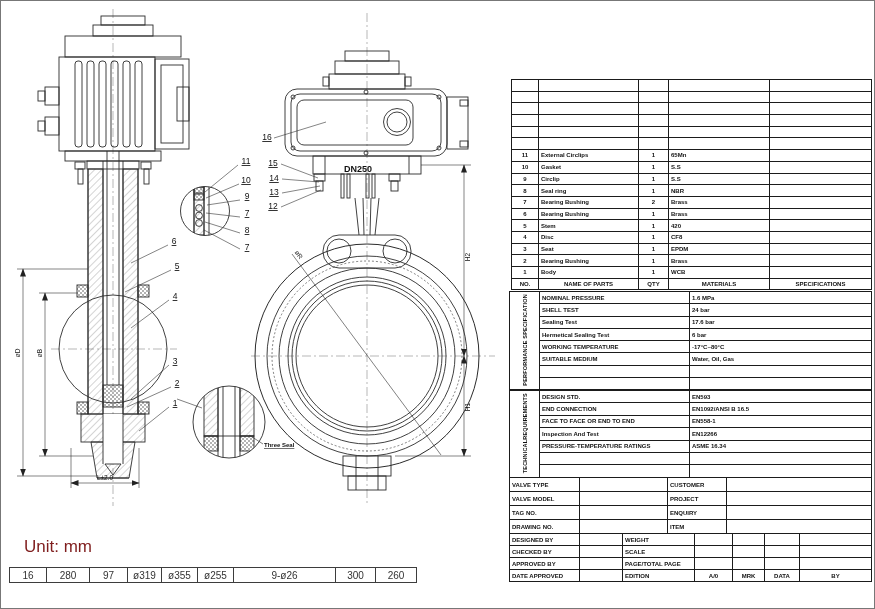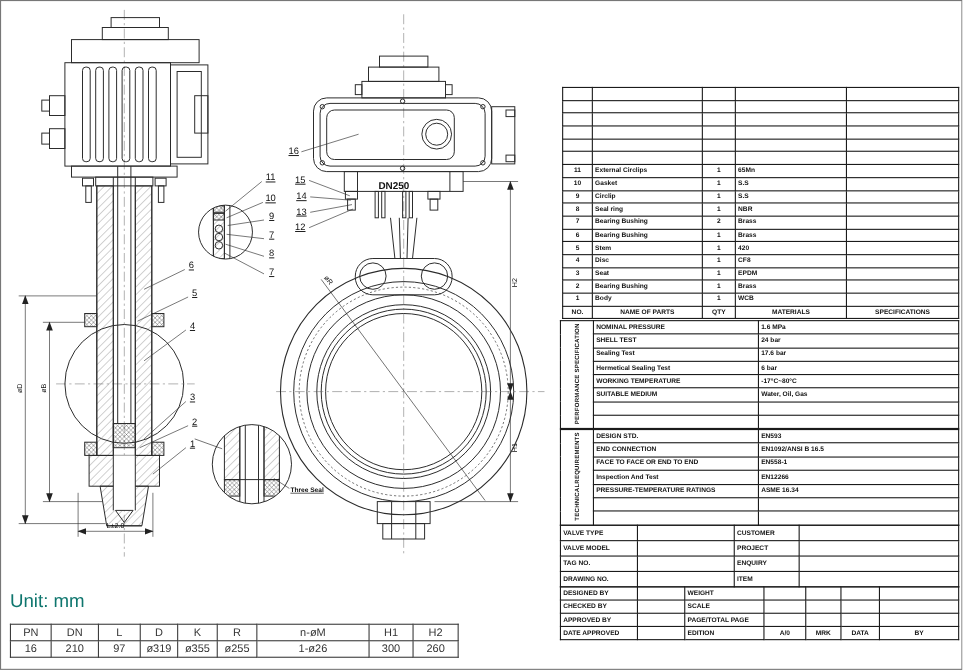--- a/index.html
+++ b/index.html
@@ -26,21 +26,21 @@
   .info { left:508px; top:476px; width:362px; }
   .info tr { height:14px; }
   .info td:nth-child(1), .info td:nth-child(3) { text-align:left; }
   .appr { left:508px; top:532px; width:362px; }
   .appr tr { height:12px; }
   .appr td:nth-child(1), .appr td:nth-child(3) { text-align:left; }
   
   .dims { left:8px; top:566px; width:407px; }
   .dims tr { height:15px; }
   .dims td { border:1px solid #3d3d3d; font-size:10px; font-weight:normal; color:#333; }
-  #unit { position:absolute; left:8px; top:536px; font-size:17px; color:#0f766e; }
+  #unit { position:absolute; left:23px; top:536px; font-size:17px; color:#7f1d1d; }
   #draw { position:absolute; left:0; top:0; }
   svg text { font-family:"Liberation Sans", sans-serif; fill:#111;
              font-size:6px; font-weight:bold; }
   .co { font-size:8.5px; font-weight:normal; text-decoration:underline; }
   .dim { font-size:6.5px; font-weight:normal; }
   .dn { font-size:9px; font-weight:bold; }
   .ts { font-size:6px; font-weight:bold; text-decoration:underline; }
 </style>
 </head>
 <body>
@@ -295,38 +295,27 @@
         <col style="width:38px">
       <col style="width:34px">
         <col style="width:36px">
         <col style="width:36px">
       <col style="width:102px">
         <col style="width:40px">
         <col style="width:41px">
     </colgroup>
     <tbody>
       <tr>
-          <td>PN</td>
-          <td>DN</td>
-          <td>L</td>
-          <td>D</td>
-          <td>K</td>
-          <td>R</td>
-          <td>n-øM</td>
-          <td>H1</td>
-          <td>H2</td>
-        </tr>
-      <tr>
           <td>16</td>
-          <td>210</td>
+          <td>280</td>
           <td>97</td>
           <td>ø319</td>
           <td>ø355</td>
           <td>ø255</td>
-          <td>1-ø26</td>
+          <td>9-ø26</td>
           <td>300</td>
           <td>260</td>
         </tr>
     </tbody>
   </table>
 
   <table class="parts">
     <colgroup>
       <col style="width:27px">
         <col style="width:100px">

